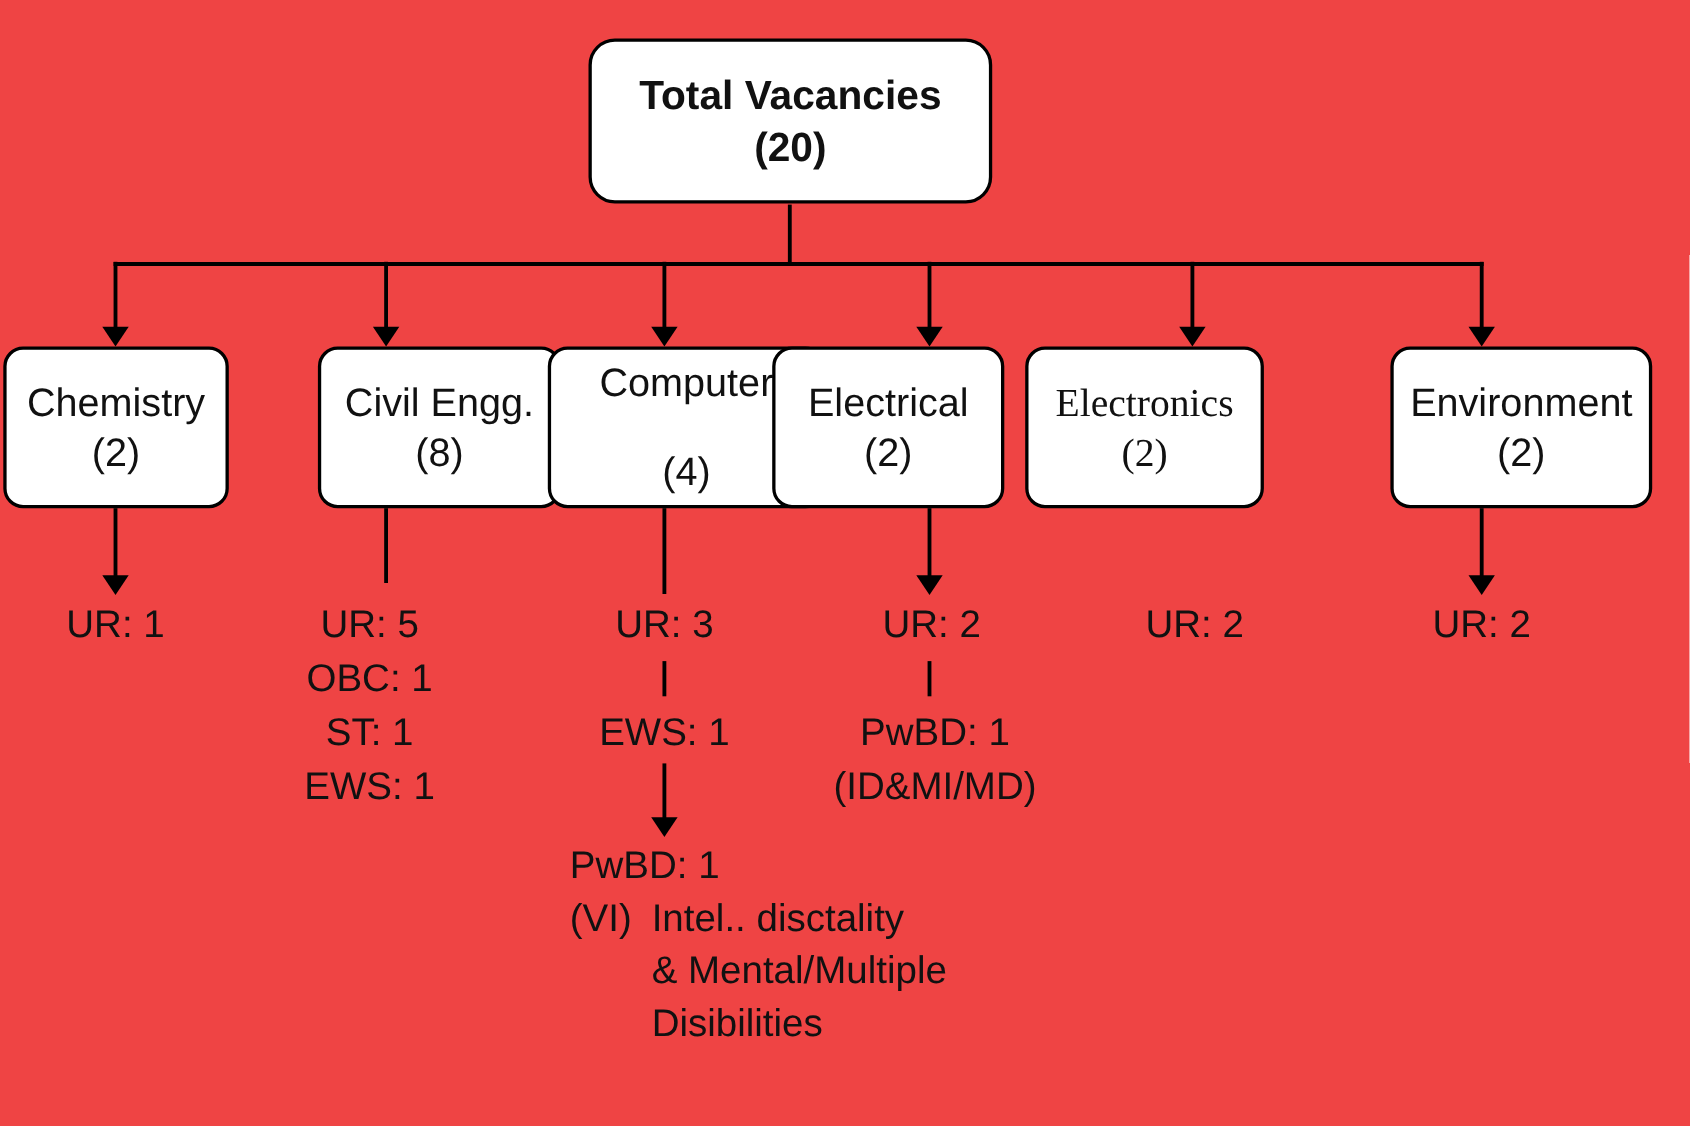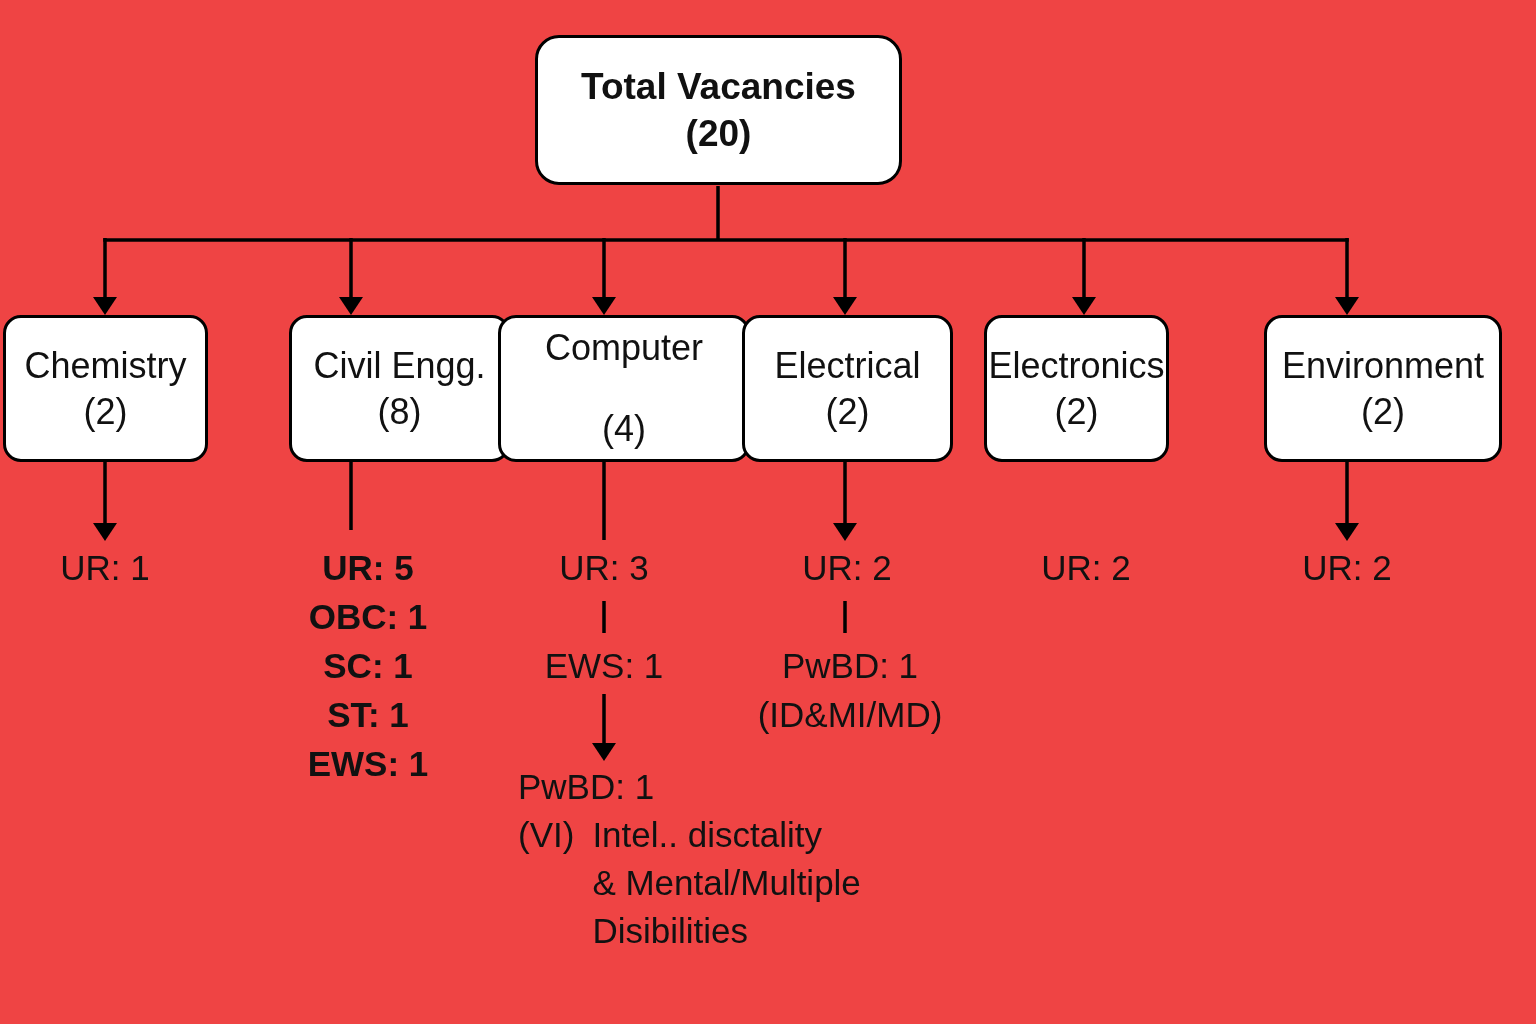--- a/index.html
+++ b/index.html
@@ -43,32 +43,32 @@
   .node-dept {
     top: 315px; height: 147px;
     border-radius: 18px;
     font-size: 36px;
     font-weight: 400;
     line-height: 46px;
   }
   .dept-chemistry   { left: 3px;    width: 205px; }
   .dept-civil       { left: 248px;  width: 221px; margin-left: 41px; }
   .dept-computer    { left: 498px;  width: 252px; gap: 35px; }
-  .dept-electrical  { left: 742px;  width: 211px; text-align: right; }
-  .dept-electronics { left: 984px;  width: 185px; }
+  .dept-electrical  { left: 702px;  width: 211px; text-align: right; }
+  .dept-electronics { left: 932px;  width: 217px; font-family: Liberation Serif, serif; }
   .dept-environment { left: 1264px; width: 238px; }
   .breakdown {
     position: absolute;
     font-size: 35px;
     line-height: 49px;
     text-align: center;
     white-space: nowrap;
   }
   .bd-chemistry   { left: 5px;    top: 543px; width: 200px; }
-  .bd-civil       { left: 268px;  top: 543px; width: 200px; font-weight: bold; }
+  .bd-civil       { left: 236px;  top: 543px; width: 200px; }
   .bd-computer-1  { left: 504px;  top: 543px; width: 200px; }
   .bd-computer-2  { left: 504px;  top: 641px; width: 200px; }
   .bd-electrical-1{ left: 747px;  top: 543px; width: 200px; }
   .bd-electrical-2{ left: 700px;  top: 641px; width: 300px; }
   .bd-electronics { left: 986px;  top: 543px; width: 200px; }
   .bd-environment { left: 1247px; top: 543px; width: 200px; }
   .bd-computer-note {
     position: absolute;
     left: 518px; top: 763px;
     font-size: 35px;
@@ -156,21 +156,20 @@
     <div>(2)</div>
   </div>
 
   <div class="breakdown bd-chemistry">
     <div>UR: 1</div>
   </div>
 
   <div class="breakdown bd-civil">
     <div>UR: 5</div>
     <div>OBC: 1</div>
-    <div>SC: 1</div>
     <div>ST: 1</div>
     <div>EWS: 1</div>
   </div>
 
   <div class="breakdown bd-computer-1">
     <div>UR: 3</div>
   </div>
   <div class="breakdown bd-computer-2">
     <div>EWS: 1</div>
   </div>

